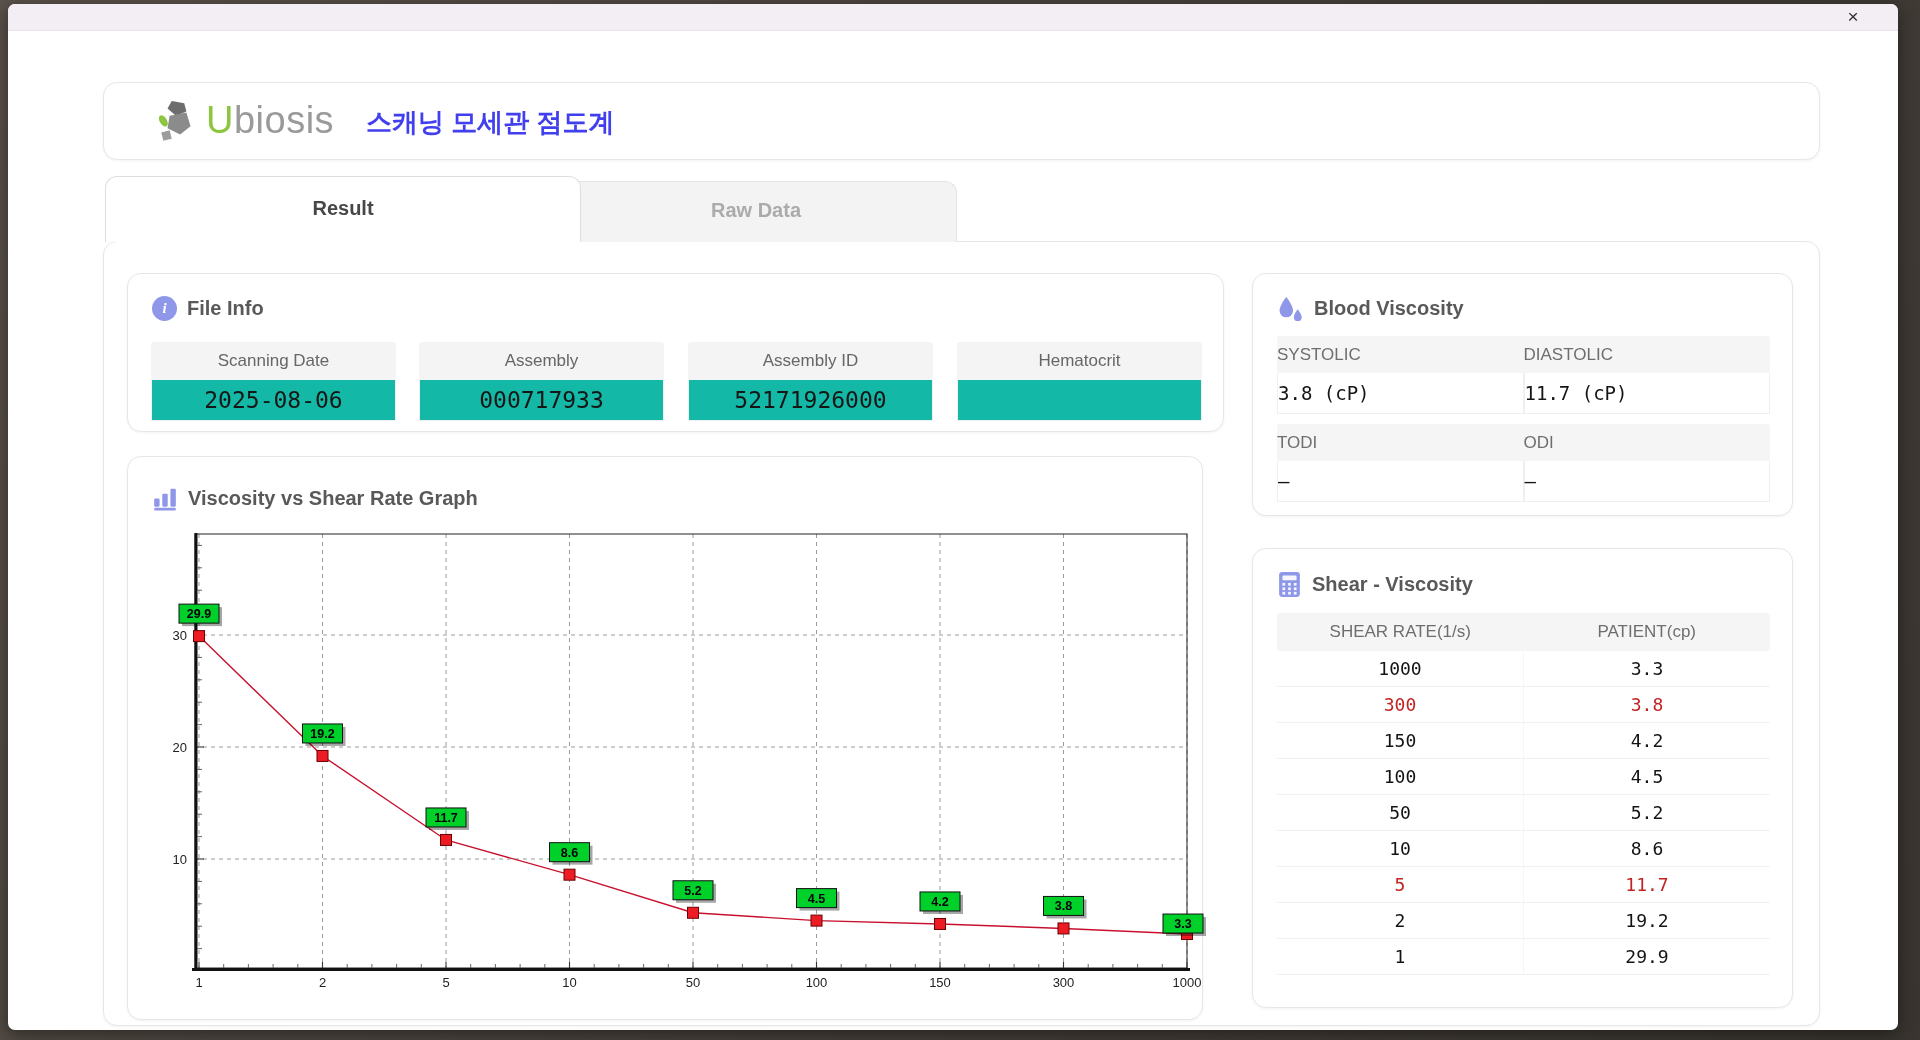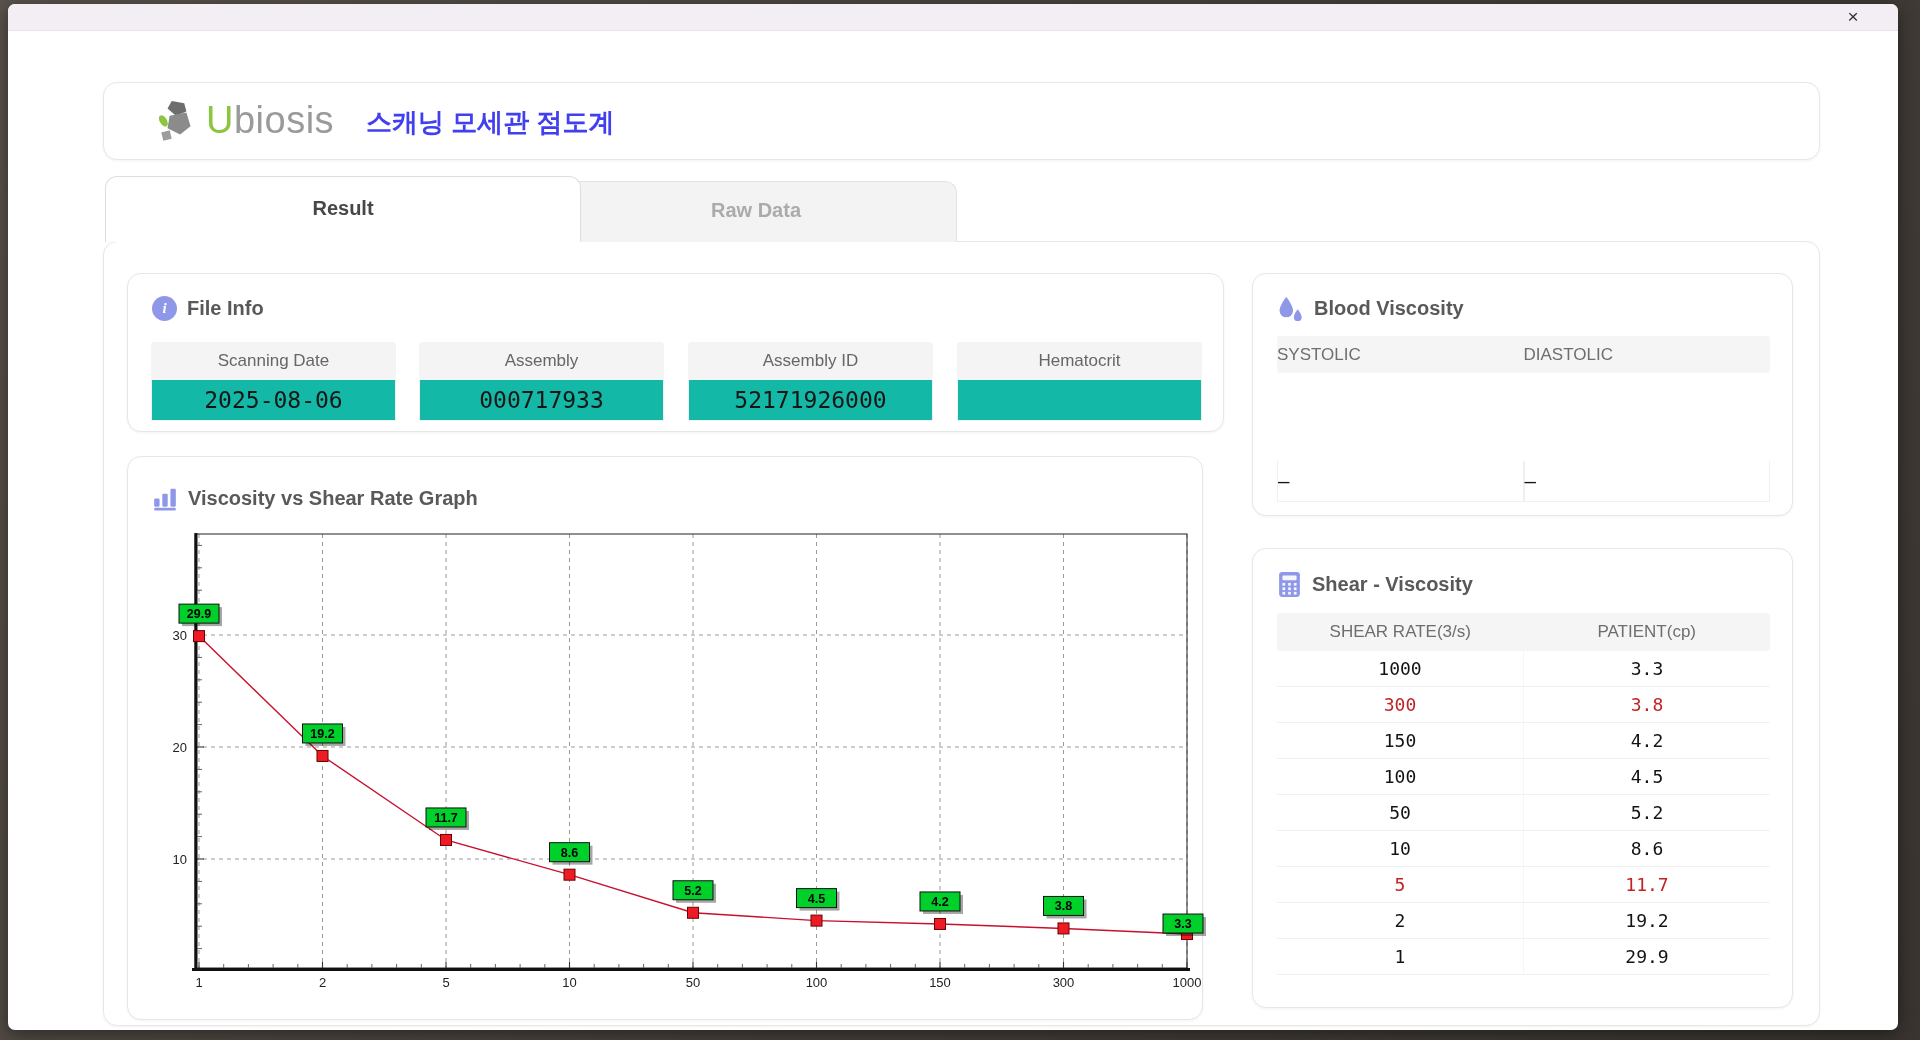--- a/index.html
+++ b/index.html
@@ -264,20 +264,28 @@
         <svg width="27" height="29" viewBox="0 0 32 32">
           <path d="M11 2 C11 2 3 12.5 3 18.5 a8 8 0 0 0 16 0 C19 12.5 11 2 11 2 Z" fill="#8f98e8"></path>
           <path d="M24.5 17 C24.5 17 20 22.8 20 26.3 a4.6 4.6 0 0 0 9.2 0 C29.2 22.8 24.5 17 24.5 17 Z" fill="#8f98e8"></path>
         </svg>
         <span>Blood Viscosity</span>
       </div>
       <div class="pair-row pair-head" style="top:62px;">
         <div>SYSTOLIC</div>
         <div>DIASTOLIC</div>
       </div>
+      <div class="pair-row pair-val" style="top:99px;">
+        <div>3.8 (cP)</div>
+        <div>11.7 (cP)</div>
+      </div>
+      <div class="pair-row pair-head" style="top:150px;">
+        <div>TODI</div>
+        <div>ODI</div>
+      </div>
       <div class="pair-row pair-val" style="top:187px;">
         <div>–</div>
         <div>–</div>
       </div>
     </div>
 
     <div class="card shear-card">
       <div class="section-title" style="left:24px; top:22px;">
         <svg width="25" height="27" viewBox="0 0 24 26">
           <rect x="2" y="1" width="20" height="24" rx="3" fill="#8f98e8"></rect>
@@ -291,21 +299,21 @@
               <rect x="16.2" y="15.8" width="2.6" height="2.6"></rect>
             <rect x="5.2" y="20.1" width="2.6" height="2.6"></rect>
               <rect x="10.7" y="20.1" width="2.6" height="2.6"></rect>
               <rect x="16.2" y="20.1" width="2.6" height="2.6"></rect>
           </g>
         </svg>
         <span>Shear - Viscosity</span>
       </div>
       <div class="shear-table">
         <div class="shear-head">
-          <div>SHEAR RATE(3/s)</div>
+          <div>SHEAR RATE(1/s)</div>
           <div>PATIENT(cp)</div>
         </div>
         <div id="shear-rows">
             <div class="shear-row">
               <div>1000</div>
               <div>3.3</div>
             </div>
             <div class="shear-row red">
               <div>300</div>
               <div>3.8</div>

